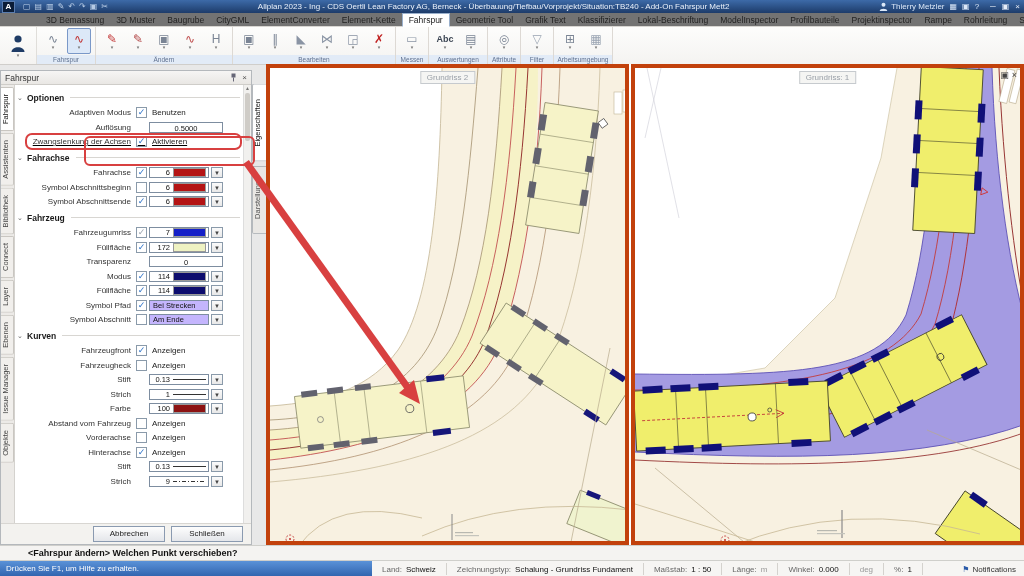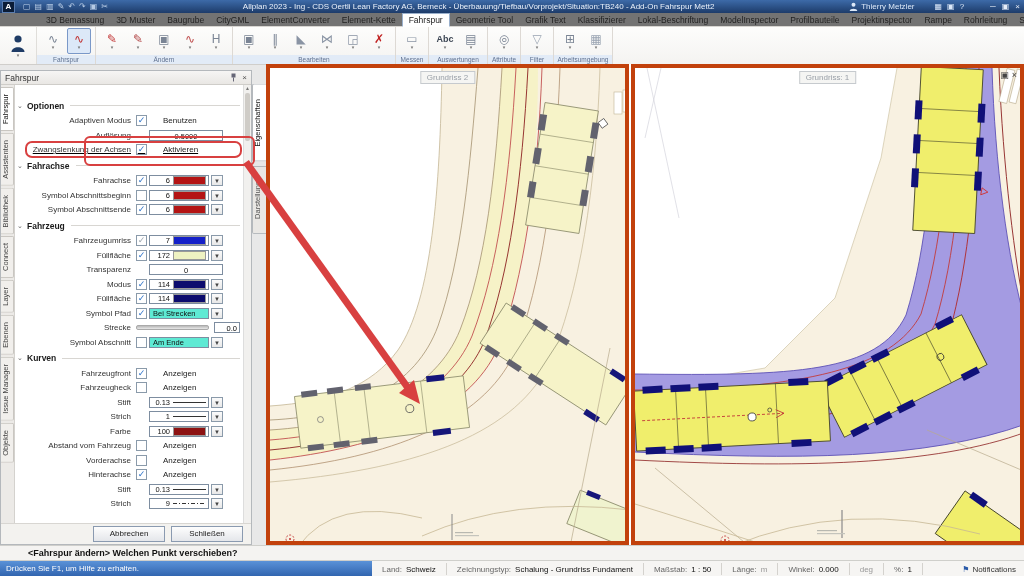--- a/index.html
+++ b/index.html
@@ -7,21 +7,21 @@
        font-family:"Liberation Sans","DejaVu Sans",sans-serif;background:#e8e8e8;
        -webkit-font-smoothing:antialiased;}
   
   #titlebar{position:absolute;left:0;top:0;width:1024px;height:13px;
     background:linear-gradient(#3d6aa8,#1d3c6a);color:#fff;display:flex;align-items:center;font-size:8px;}
   #app-logo{width:11px;height:10px;background:#0b1c36;color:#fff;font-weight:bold;font-size:8px;
     display:flex;align-items:center;justify-content:center;margin-left:2px;border:1px solid #5a7db0;}
   .qa-icons{display:flex;gap:4px;margin-left:8px;color:#cfe0f5;font-size:8px;}
   .qa-icons span{opacity:.85;}
   #title-text{flex:1;text-align:center;color:#eaf1fb;font-size:8px;white-space:nowrap;overflow:hidden;}
-  #tb-right{display:flex;align-items:center;gap:20px;margin-right:4px;color:#dce8f8;font-size:8px;}
+  #tb-right{display:flex;align-items:center;gap:5px;margin-right:4px;color:#dce8f8;font-size:8px;}
   #tb-user{display:flex;align-items:center;gap:3px;}
   .winbtns{display:flex;gap:6px;margin-left:6px;font-size:8px;color:#e8eef8;}
   
   #menubar{position:absolute;left:0;top:13px;width:1024px;height:14px;background:#737373;
     border-bottom:1px solid #d8d6d2;display:flex;align-items:center;font-size:8.5px;color:#222;}
   #menubar{padding-left:40px;box-sizing:border-box;}
   .menu-item{padding:1px 6px;white-space:nowrap;cursor:default;}
   .menu-item.active{background:#fff;border:1px solid #9ab0cc;border-bottom-color:#fff;}
   
   #toolbar{position:absolute;left:0;top:27px;width:1024px;height:37px;
@@ -50,43 +50,43 @@
     display:flex;align-items:center;font-size:8.5px;color:#333;padding:0 4px;}
   #pal-title .sp{flex:1;}
   #pal-title .ti{font-size:8px;color:#555;margin-left:5px;}
   #pal-main{flex:1;display:flex;min-height:0;}
   #pal-tabs-left{width:13px;display:flex;flex-direction:column;gap:2px;padding-top:2px;background:#eceae7;}
   .vtab{writing-mode:vertical-rl;transform:rotate(180deg);font-size:7.5px;color:#444;background:#f1efec;
     border:1px solid #c9c6c1;border-left:none;padding:6px 0;text-align:center;border-radius:0 2px 2px 0;}
   #pal-tabs-left .vtab{border-right:none;border-left:1px solid #c9c6c1;border-radius:2px 0 0 2px;}
   .vtab.active{background:#fff;color:#111;}
   #pal-body-wrap{flex:1;background:#fff;border-left:1px solid #d4d2ce;position:relative;min-width:0;}
-  #pal-body{position:absolute;inset:0 7px 0 0;padding:11px 4px 0 2px;overflow:hidden;}
+  #pal-body{position:absolute;inset:0 7px 0 0;padding:3px 4px 0 2px;overflow:hidden;}
   #pal-scroll{position:absolute;right:0;top:0;bottom:0;width:7px;background:#f1f0ee;border-left:1px solid #ddd;}
   #pal-scroll .thumb{position:absolute;top:8px;left:1px;width:5px;height:48px;background:#cfccc7;border-radius:2px;}
   #pal-scroll .up{position:absolute;top:0;left:0;width:7px;height:7px;font-size:5px;color:#777;text-align:center;line-height:7px;}
   .sec-head{display:flex;align-items:center;height:13px;margin:3px 0 2px 0;}
   .sec-head .car{font-size:7px;color:#666;width:10px;}
   .sec-head b{font-size:8.5px;color:#1a1a1a;}
   .sec-head .rule{flex:1;border-top:1px solid #d8d6d2;margin-left:6px;}
   .row{display:flex;align-items:center;height:13px;margin:1.5px 0 1.5px 10px;position:relative;}
   .row .lbl{flex:1;text-align:right;font-size:8px;color:#333;padding-right:5px;white-space:nowrap;overflow:hidden;}
   .ctl{display:flex;align-items:center;width:104px;flex:none;gap:2px;}
   .cb{width:9px;height:9px;border:1px solid #8a9aaa;background:#fff;flex:none;
       font-size:9px;line-height:8px;color:#2a70c8;text-align:center;font-weight:bold;}
   .cb.gray{color:#9aa4ae;}
   .cb.off{color:transparent;}
   .cbspacer{width:11px;flex:none;}
-  .cbtext{font-size:8px;color:#222;margin-left:14px;}
+  .cbtext{font-size:8px;color:#222;margin-left:3px;}
   .numbox{display:flex;align-items:center;width:60px;height:11px;border:1px solid #7d8da0;background:#fff;padding:0 2px;gap:3px;box-sizing:border-box;}
   .numbox .n{width:18px;text-align:right;font-size:7.5px;color:#111;flex:none;}
   .numbox .sw{flex:1;height:7px;border:1px solid #999;}
   .numbox .ln{flex:1;height:1px;background:#333;}
   .numbox .ln.dashdot{background:repeating-linear-gradient(90deg,#333 0 4px,transparent 4px 6px,#333 6px 7px,transparent 7px 9px);}
-  .selbox{display:flex;align-items:center;width:60px;height:11px;border:1px solid #7d8da0;background:#5eead4;padding:0 3px;font-size:7.5px;color:#111;box-sizing:border-box;white-space:nowrap;overflow:hidden;}
+  .selbox{display:flex;align-items:center;width:60px;height:11px;border:1px solid #7d8da0;background:#c4b5fd;padding:0 3px;font-size:7.5px;color:#111;box-sizing:border-box;white-space:nowrap;overflow:hidden;}
   .drop{width:12px;height:11px;border:1px solid #8a9aaa;background:linear-gradient(#fbfbfb,#e8e8e8);
     font-size:6px;color:#444;text-align:center;line-height:11px;flex:none;box-sizing:border-box;}
   .inputbox{width:74px;height:11px;border:1px solid #7d8da0;background:#fff;font-size:7.5px;color:#111;
     text-align:center;line-height:11px;box-sizing:border-box;}
   .slider{flex:1;height:3px;background:linear-gradient(#b8b8b8,#e8e8e8);border:1px solid #aaa;border-radius:2px;margin-right:3px;}
   .valbox{width:26px;height:11px;border:1px solid #7d8da0;background:#fff;font-size:7.5px;text-align:right;
     line-height:11px;box-sizing:border-box;padding-right:2px;}
   .row.hl{box-shadow:0 0 0 2px #d84040;border-radius:5px;text-decoration:underline;}
   #pal-buttons{height:20px;background:#f3f2ef;border-top:1px solid #d8d6d2;display:flex;align-items:center;
     justify-content:flex-end;gap:6px;padding-right:8px;}
@@ -646,27 +646,20 @@
               </span>
               <span class="drop">▼</span>
             </span>
           </div>
           <div class="row">
             <span class="lbl">Symbol Pfad</span>
             <span class="ctl">
               <span class="cb">✓</span>
               <span class="selbox">Bei Strecken</span>
               <span class="drop">▼</span>
-            </span>
-          </div>
-          <div class="row">
-            <span class="lbl">Strecke</span>
-            <span class="ctl">
-              <span class="slider"></span>
-              <span class="valbox">0.0</span>
             </span>
           </div>
           <div class="row">
             <span class="lbl">Symbol Abschnitt</span>
             <span class="ctl">
               <span class="cb off">✓</span>
               <span class="selbox">Am Ende</span>
               <span class="drop">▼</span>
             </span>
           </div>

